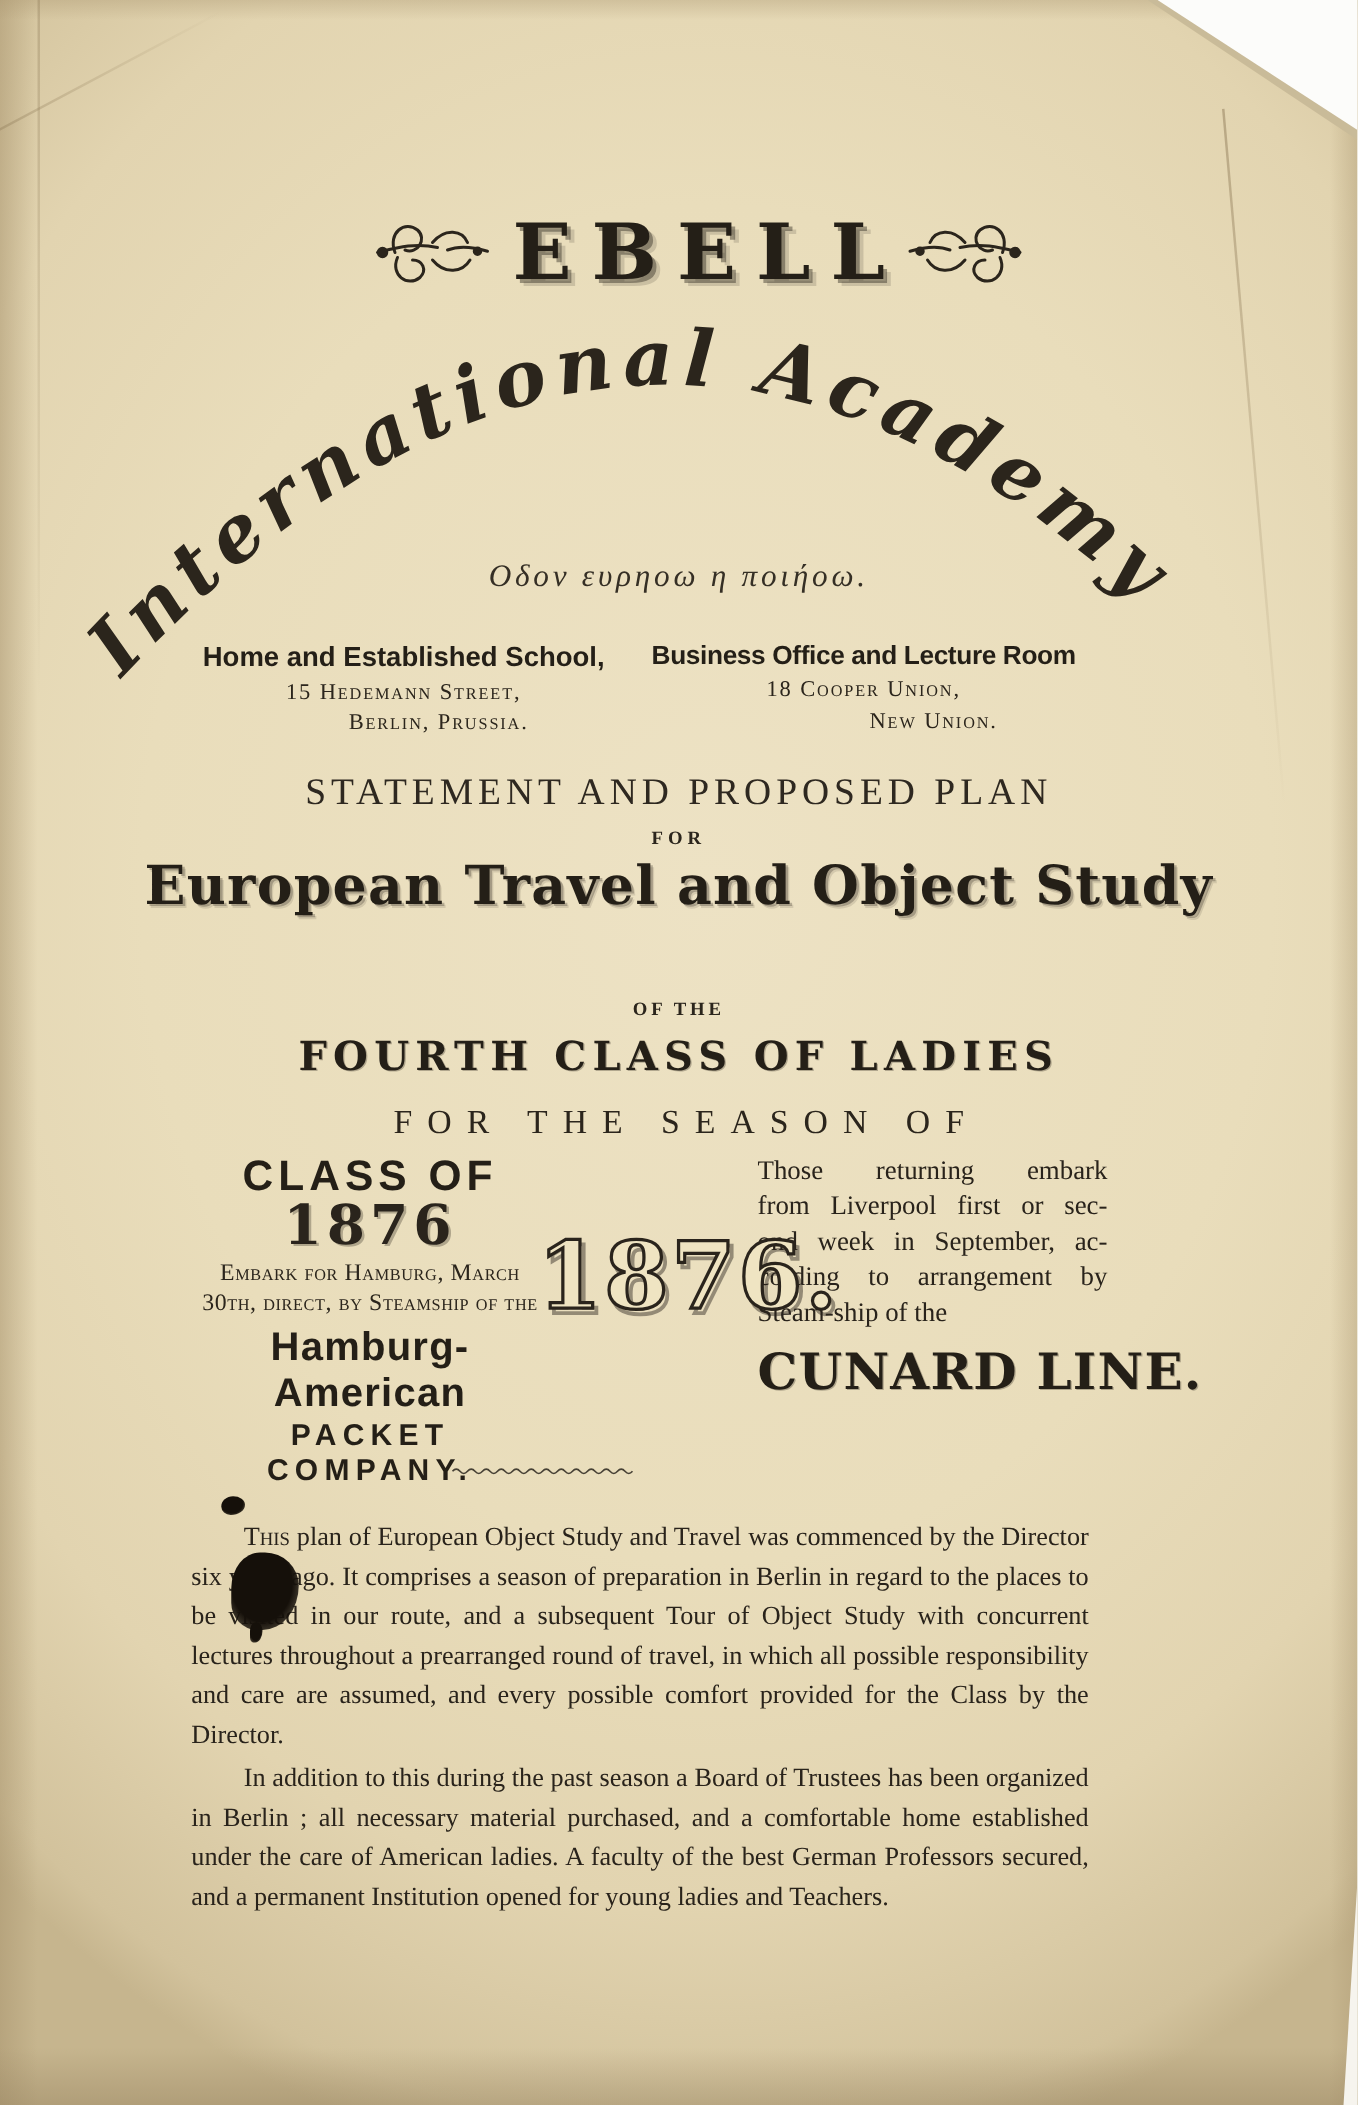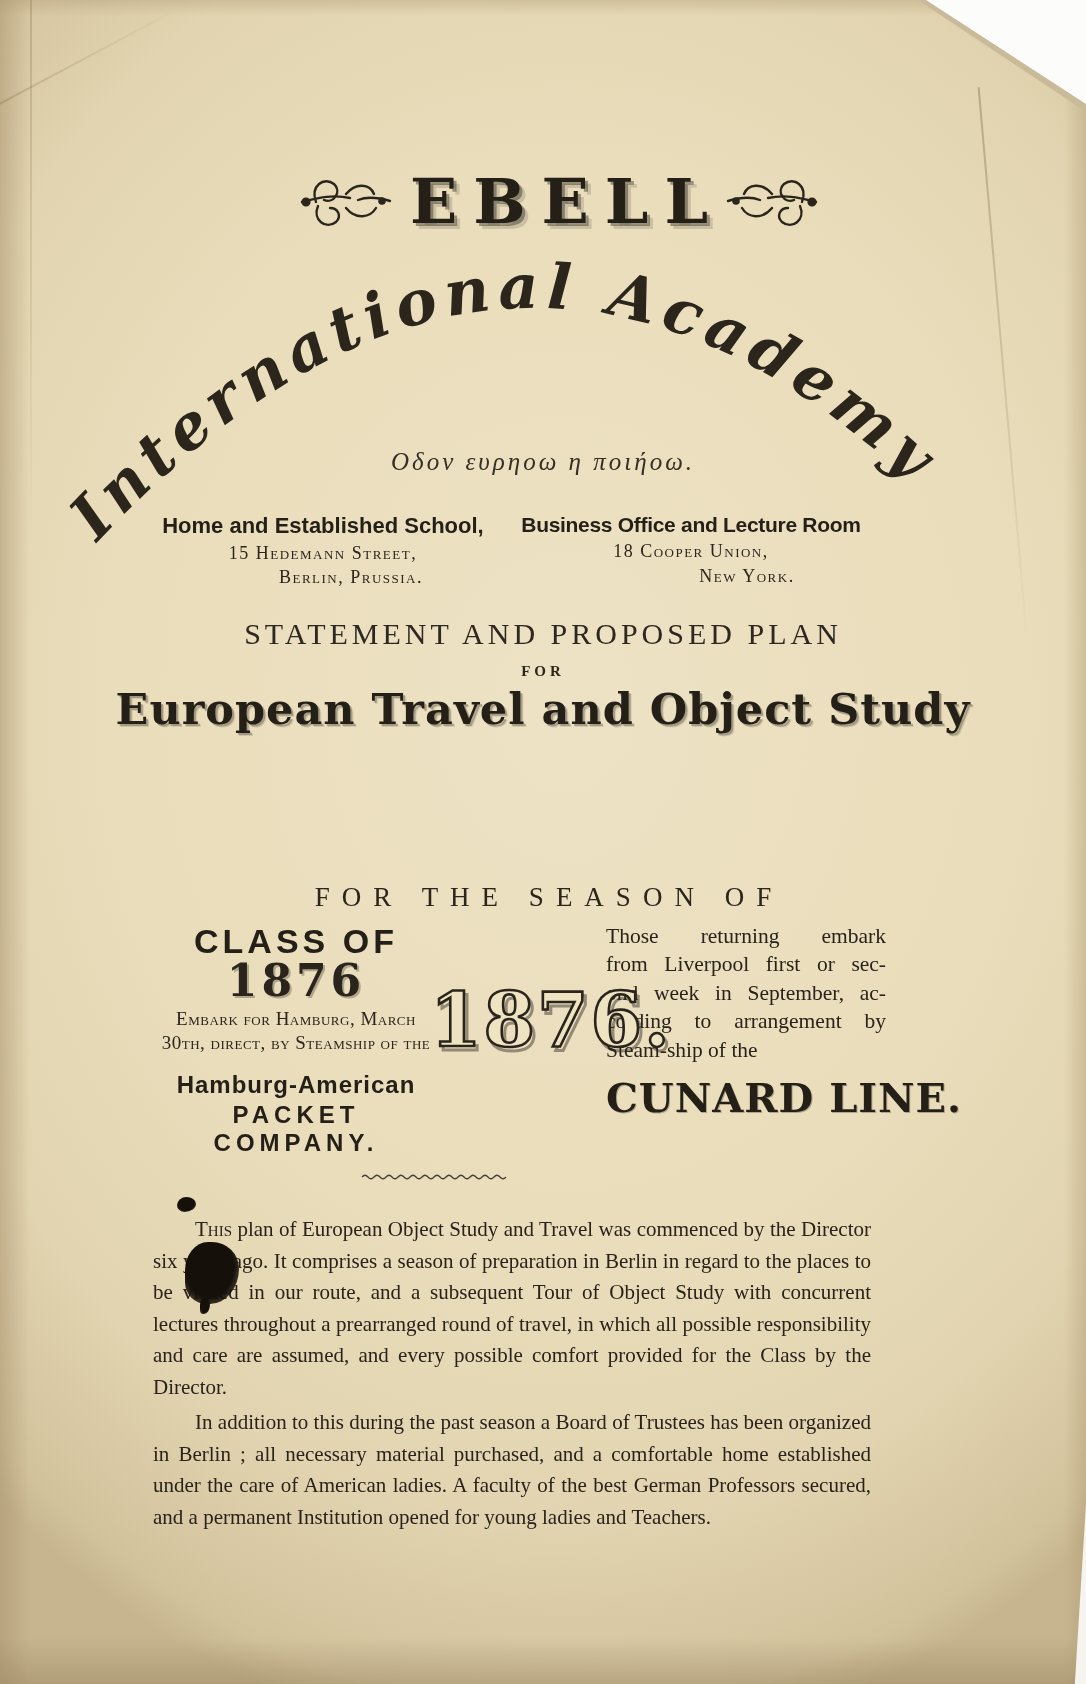--- a/index.html
+++ b/index.html
@@ -80,22 +80,22 @@
 
   
   .season{position:absolute;top:922px;left:150px;width:736px;display:flex;}
   .season-left{width:292px;text-align:center;}
   .class-of{font-family:"Liberation Sans", sans-serif;font-weight:bold;font-size:34px;
     letter-spacing:4px;color:#241f17;}
   .year-small{font-family:"DejaVu Serif", serif;font-weight:bold;font-size:44px;line-height:1;
     letter-spacing:4px;margin-top:-2px;color:#2a241c;text-shadow:2px 2px 0 rgba(43,37,28,.3);}
   .embark{display:block;font-variant:small-caps;font-size:19px;line-height:1.25;letter-spacing:.5px;}
   .embark.first{margin-top:4px;}
-  .company1{font-family:"Liberation Sans", sans-serif;font-weight:bold;font-size:24px;
-    letter-spacing:1px;margin-top:16px;color:#241f17;}
+  .company1{font-family:"Liberation Sans", sans-serif;font-weight:bold;font-size:32px;
+    letter-spacing:1px;margin-top:4px;color:#241f17;}
   .company2{font-family:"Liberation Sans", sans-serif;font-weight:bold;font-size:24px;
     letter-spacing:5px;margin-top:2px;color:#241f17;}
   .season-center{width:164px;position:relative;}
   .big-year-svg{position:absolute;left:-22px;top:38px;overflow:visible;}
   .big-year-svg text{font-family:"DejaVu Serif", serif;font-weight:bold;font-size:74px;letter-spacing:2px;}
   .season-right{width:280px;}
   .sr-line{display:block;font-family:Liberation Serif, serif;font-size:21.5px;
     line-height:1.32;text-align:justify;text-align-last:justify;color:#29231b;}
   .sr-line.last{text-align-last:left;}
   .cunard{font-family:"DejaVu Serif", serif;font-weight:bold;font-size:40px;letter-spacing:1px;
@@ -176,27 +176,29 @@
 
   <div class="addresses">
     <div class="addr-col left">
       <div class="addr-main">Home and Established School,</div>
       <span class="addr-sub">15 Hedemann Street,</span>
       <span class="addr-sub shift">Berlin, Prussia.</span>
     </div>
     <div class="addr-col right">
       <div class="addr-main">Business Office and Lecture Room</div>
       <span class="addr-sub">18 Cooper Union,</span>
-      <span class="addr-sub shift">New York.</span>
+      <span class="addr-sub shift">New Union.</span>
     </div>
   </div>
 
   <div class="center-line stmt-heading">STATEMENT AND PROPOSED PLAN</div>
   <div class="center-line for-label">FOR</div>
   <div class="center-line ornate-title">European Travel and Object Study</div>
+  <div class="center-line of-the">OF THE</div>
+  <div class="center-line class-line">FOURTH CLASS OF LADIES</div>
   <div class="center-line season-line">FOR THE SEASON OF</div>
 
   <div class="season">
     <div class="season-left">
       <div class="class-of">CLASS OF</div>
       <div class="year-small">1876</div>
       <span class="embark first">Embark for Hamburg, March</span>
       <span class="embark">30th, direct, by Steamship of the</span>
       <div class="company1">Hamburg-American</div>
       <div class="company2">PACKET COMPANY.</div>

